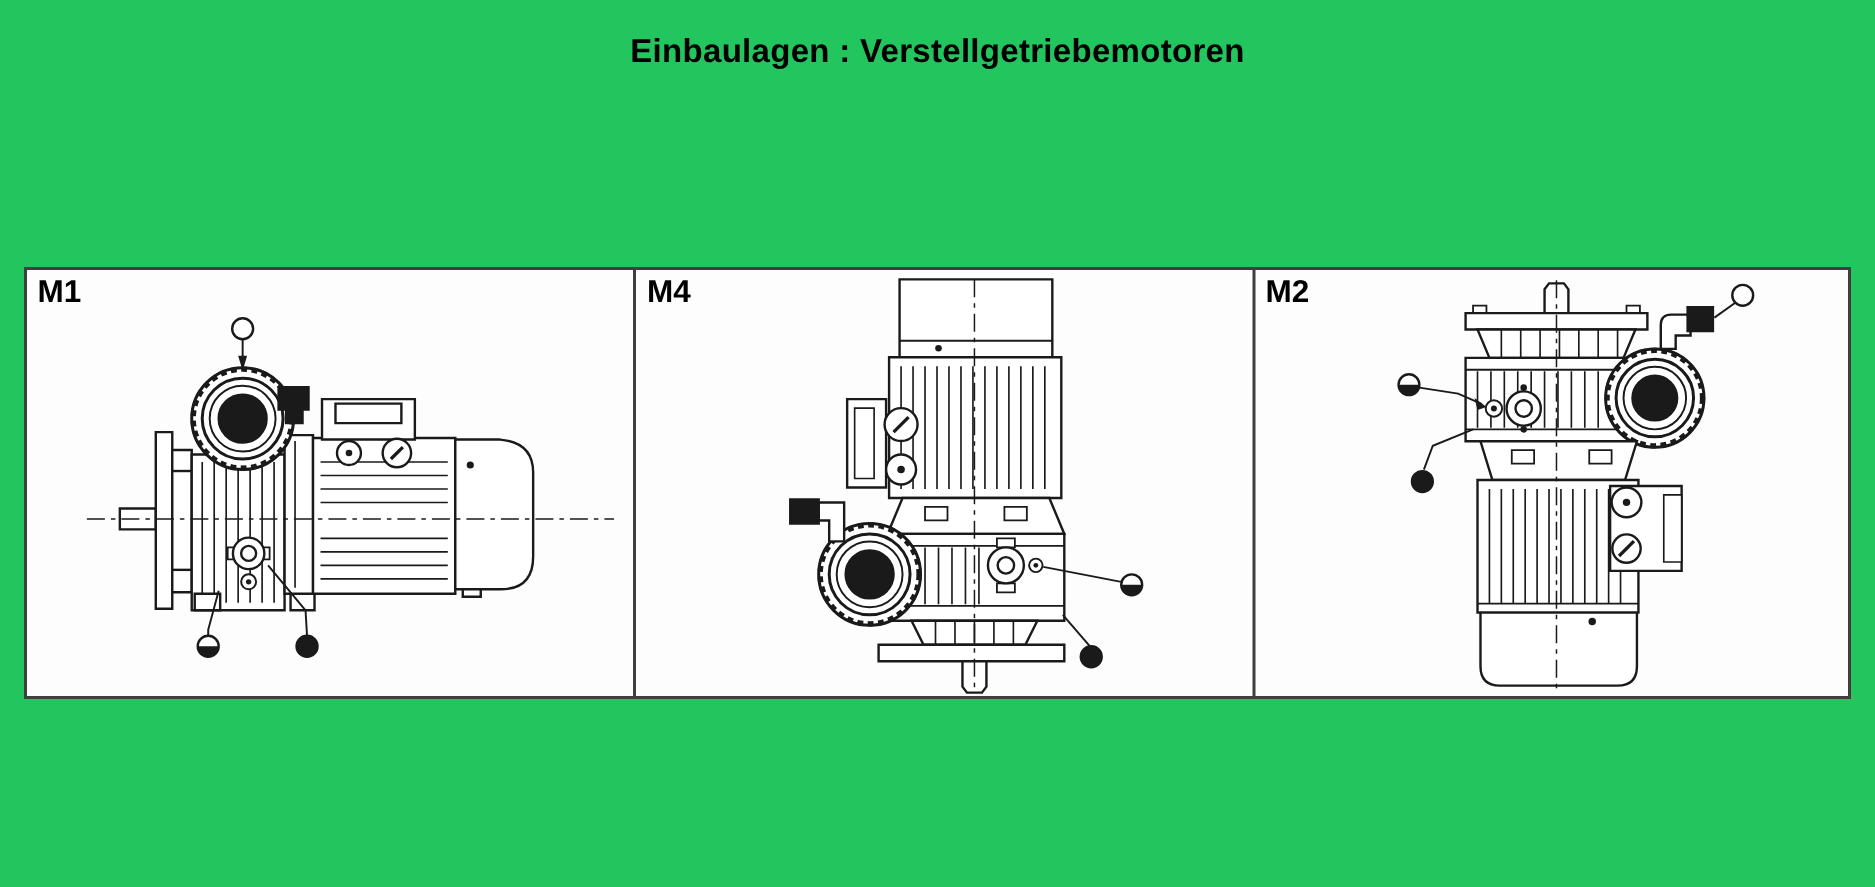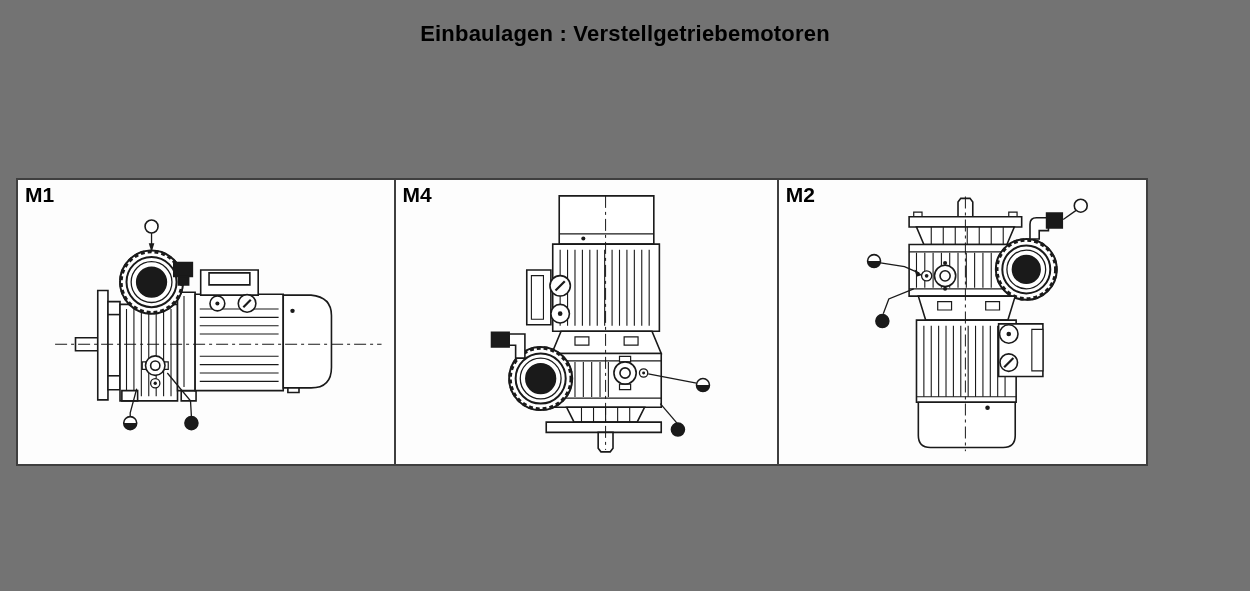--- a/index.html
+++ b/index.html
@@ -1,23 +1,23 @@
 <!DOCTYPE html>
 <html><head>
 <meta charset="utf-8">
 <style>
   * { margin:0; padding:0; box-sizing:border-box; }
   html,body { width:1250px; height:591px; background:#ffffff; overflow:hidden;
               font-family:"Liberation Sans", sans-serif; }
-  .page { position:relative; width:1250px; height:591px; background:#737373; }
+  .page { position:relative; width:1250px; height:591px; background:#22c55e; }
 
   .title-block { position:absolute; top:20px; left:0; width:100%; text-align:center; color:#000; }
   .title-line { font-size:22px; font-weight:bold; line-height:28px; letter-spacing:0.2px; }
 
-  .panels-frame { position:absolute; left:16px; top:178px; width:1132px; height:288px;
+  .panels-frame { position:absolute; left:16px; top:178px; width:1218px; height:288px;
                   border:2px solid #3f3f3f; display:flex; background:#fdfdfd; }
   .panel { position:relative; height:100%; }
   .panel + .panel { border-left:2px solid #3f3f3f; }
   .panel-m1 { width:405px; }
   .panel-m4 { width:413px; }
   .panel-m2 { width:398px; }
   .panel-label { position:absolute; top:3px; left:7px; font-size:21px; font-weight:bold;
                  color:#000; z-index:2; }
   .panel svg { position:absolute; left:0; top:0; width:100%; height:100%; }
 

